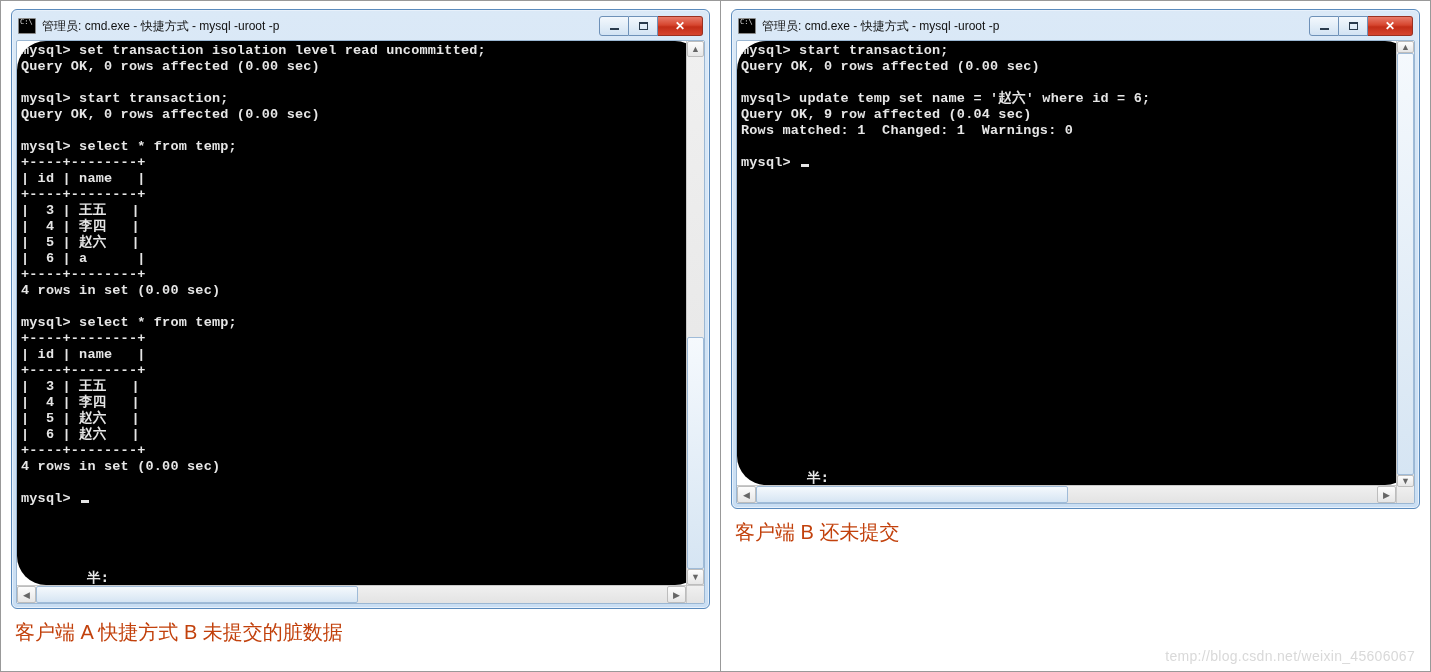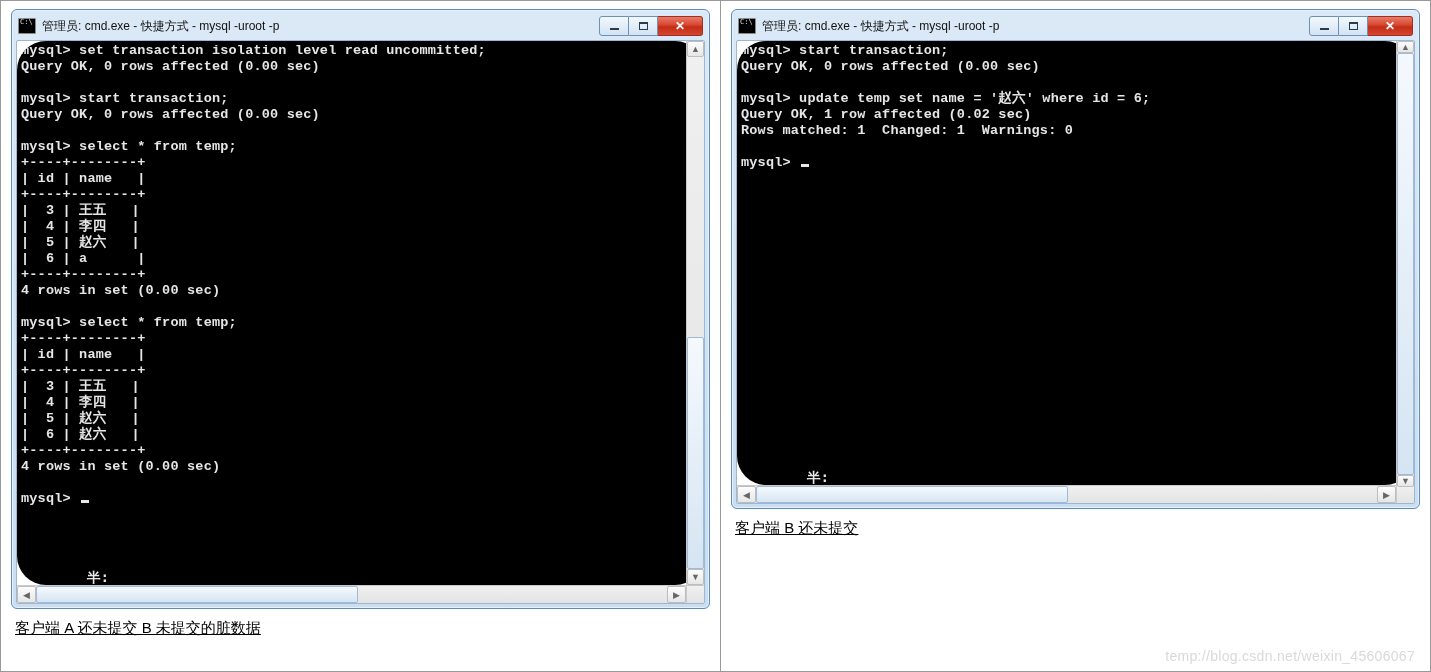--- a/index.html
+++ b/index.html
@@ -22,24 +22,23 @@
     border-right: 1px solid #999;
     padding: 8px 10px 4px 10px;
     box-sizing: border-box;
     display: flex;
     flex-direction: column;
   }
   .cell:last-child { border-right: none; }
   .cell-left { width: 720px; }
   .cell-right { flex: 1; }
   .caption {
-    font-size: 15px;
-    color: #000000;
+    font-size: 20px;
+    color: #c2410c;
     padding: 10px 4px 4px 4px;
-    text-decoration: underline;
   }
   .watermark {
     position: absolute;
     right: 16px;
     bottom: 8px;
     color: #d9d9d9;
     font-size: 14px;
     font-family: Arial, sans-serif;
     letter-spacing: 0.3px;
     pointer-events: none;
@@ -276,21 +275,21 @@
           <div class="hscroll" style="flex:1;">
             <div class="arrow">◀</div>
             <div class="thumb" style="width:320px;"></div>
             <div class="track"></div>
             <div class="arrow">▶</div>
           </div>
           <div class="grip"></div>
         </div>
       </div>
     </div>
-    <div class="caption">客户端 A 还未提交 B 未提交的脏数据</div>
+    <div class="caption">客户端 A 快捷方式 B 未提交的脏数据</div>
   </div>
 
   <div class="cell cell-right">
     <div class="win7" style="height:490px;">
       <div class="titlebar">
         <div class="app-icon"></div>
         <div class="title">管理员: cmd.exe - 快捷方式 - mysql  -uroot -p</div>
         <div class="win-btns">
           <div class="win-btn">
               <div class="glyph-min"></div>
@@ -302,21 +301,21 @@
               <span class="glyph-x">✕</span>
             </div>
         </div>
       </div>
       <div class="client">
         <div style="position:relative;flex:1;display:flex;">
           <div class="term" id="term-b"><span>mysql&gt; start transaction;</span>
 <span>Query OK, 0 rows affected (0.00 sec)</span>
 <span></span>
 <span>mysql&gt; update temp set name = '赵六' where id = 6;</span>
-<span>Query OK, 1 row affected (0.02 sec)</span>
+<span>Query OK, 9 row affected (0.04 sec)</span>
 <span>Rows matched: 1  Changed: 1  Warnings: 0</span>
 <span></span>
 <span>mysql&gt; </span><span class="cursor"></span><div class="statuslike">半:</div></div>
           <div class="vscroll">
             <div class="arrow">▲</div>
             <div class="thumb" style="height:420px;"></div>
             <div class="track"></div>
             <div class="arrow">▼</div>
           </div>
         </div>

